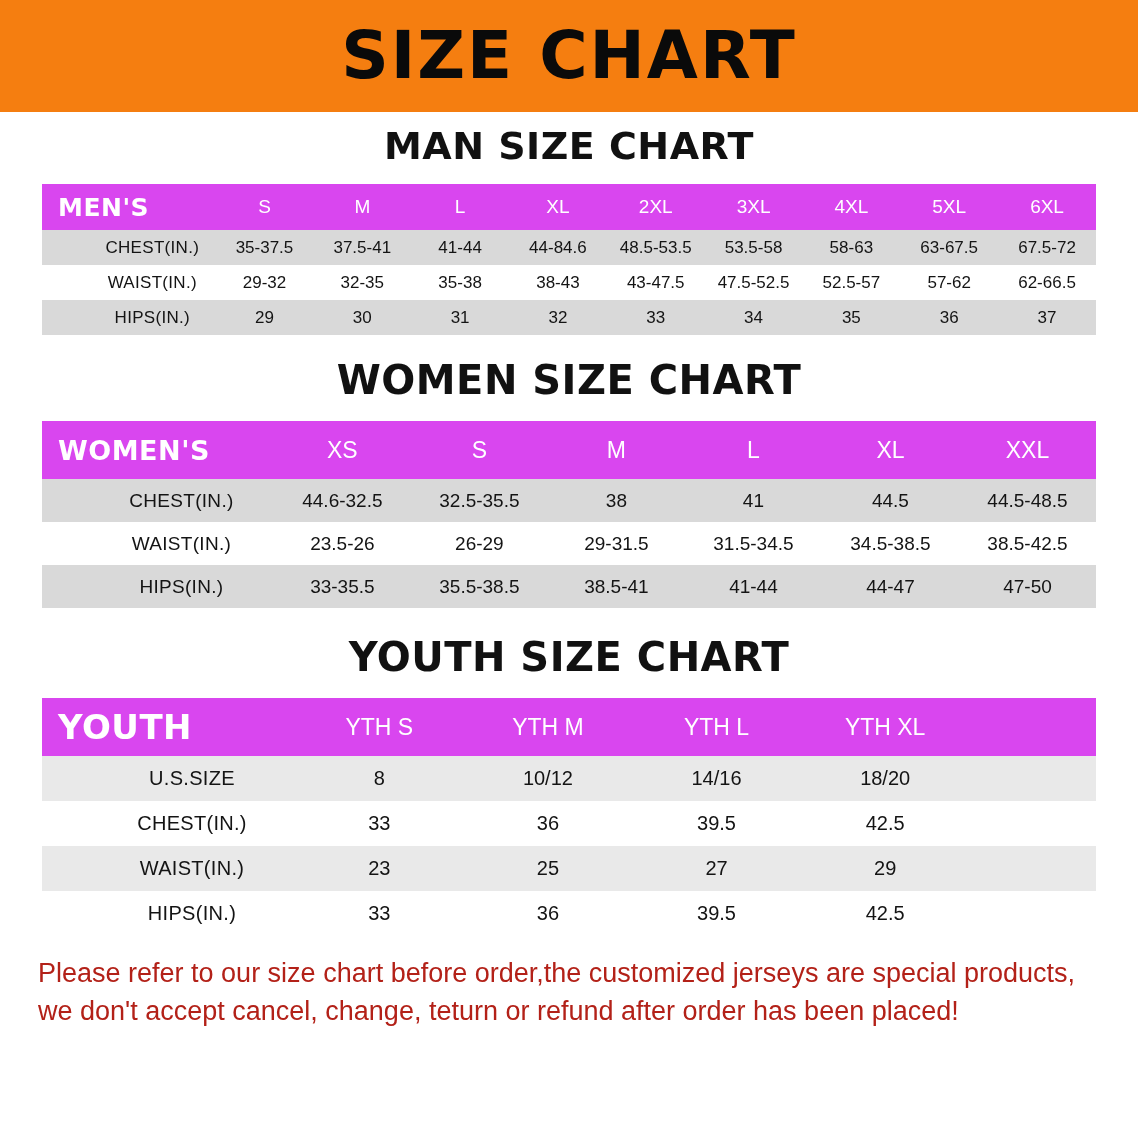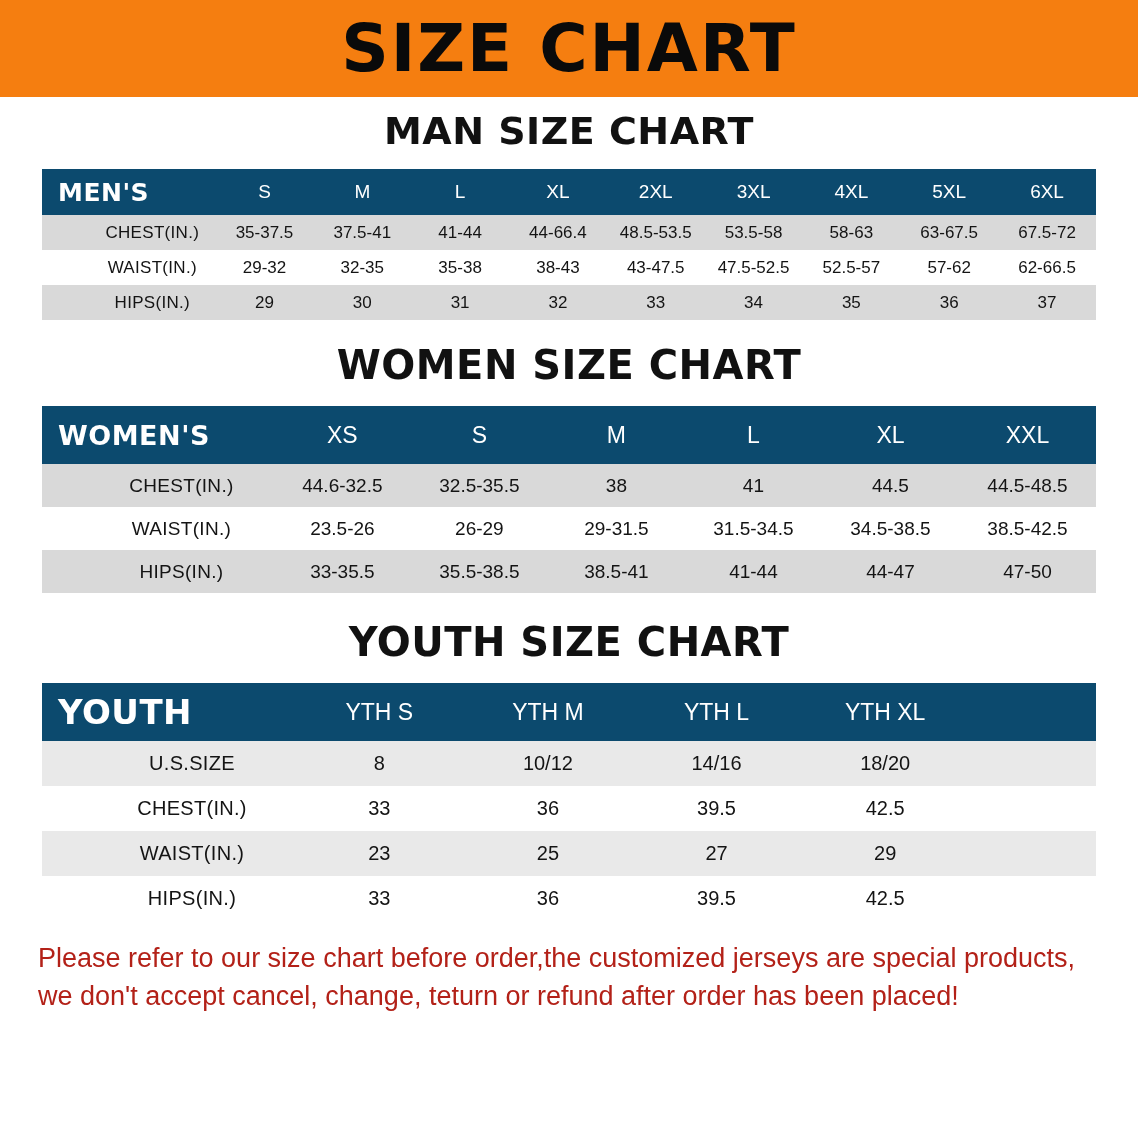--- a/index.html
+++ b/index.html
@@ -11,21 +11,21 @@
   }
   .page {
     width: 1138px; height: 1132px;
     position: relative;
     overflow: hidden;
     background: #ffffff;
   }
   
   .banner {
     width: 100%;
-    height: 97px;
+    height: 112px;
     background: #f57e10;
     display: flex;
     align-items: center;
     justify-content: center;
   }
   .banner-title {
     font-family: "DejaVu Sans", sans-serif;
     font-weight: bold;
     font-size: 66px;
     letter-spacing: 2px;
@@ -47,21 +47,21 @@
 
   
   .table-wrap {
     margin: 0 42px;
   }
   table {
     width: 100%;
     border-collapse: collapse;
     table-layout: fixed;
   }
-  thead tr { background: #0c4a6e; color: #ffffff; }
+  thead tr { background: #d946ef; color: #ffffff; }
   th.corner {
     text-align: left;
     padding-left: 16px;
     font-family: "DejaVu Sans", sans-serif;
     font-weight: bold;
     letter-spacing: 0.5px;
   }
   th {
     font-family: "Liberation Sans", sans-serif;
     font-weight: normal;
@@ -147,21 +147,21 @@
           <th>5XL</th>
           <th>6XL</th>
         </tr>
       </thead>
       <tbody>
         <tr>
           <td class="rowhead">CHEST(IN.)</td>
           <td>35-37.5</td>
           <td>37.5-41</td>
           <td>41-44</td>
-          <td>44-66.4</td>
+          <td>44-84.6</td>
           <td>48.5-53.5</td>
           <td>53.5-58</td>
           <td>58-63</td>
           <td>63-67.5</td>
           <td>67.5-72</td>
         </tr>
         <tr>
           <td class="rowhead">WAIST(IN.)</td>
           <td>29-32</td>
           <td>32-35</td>

